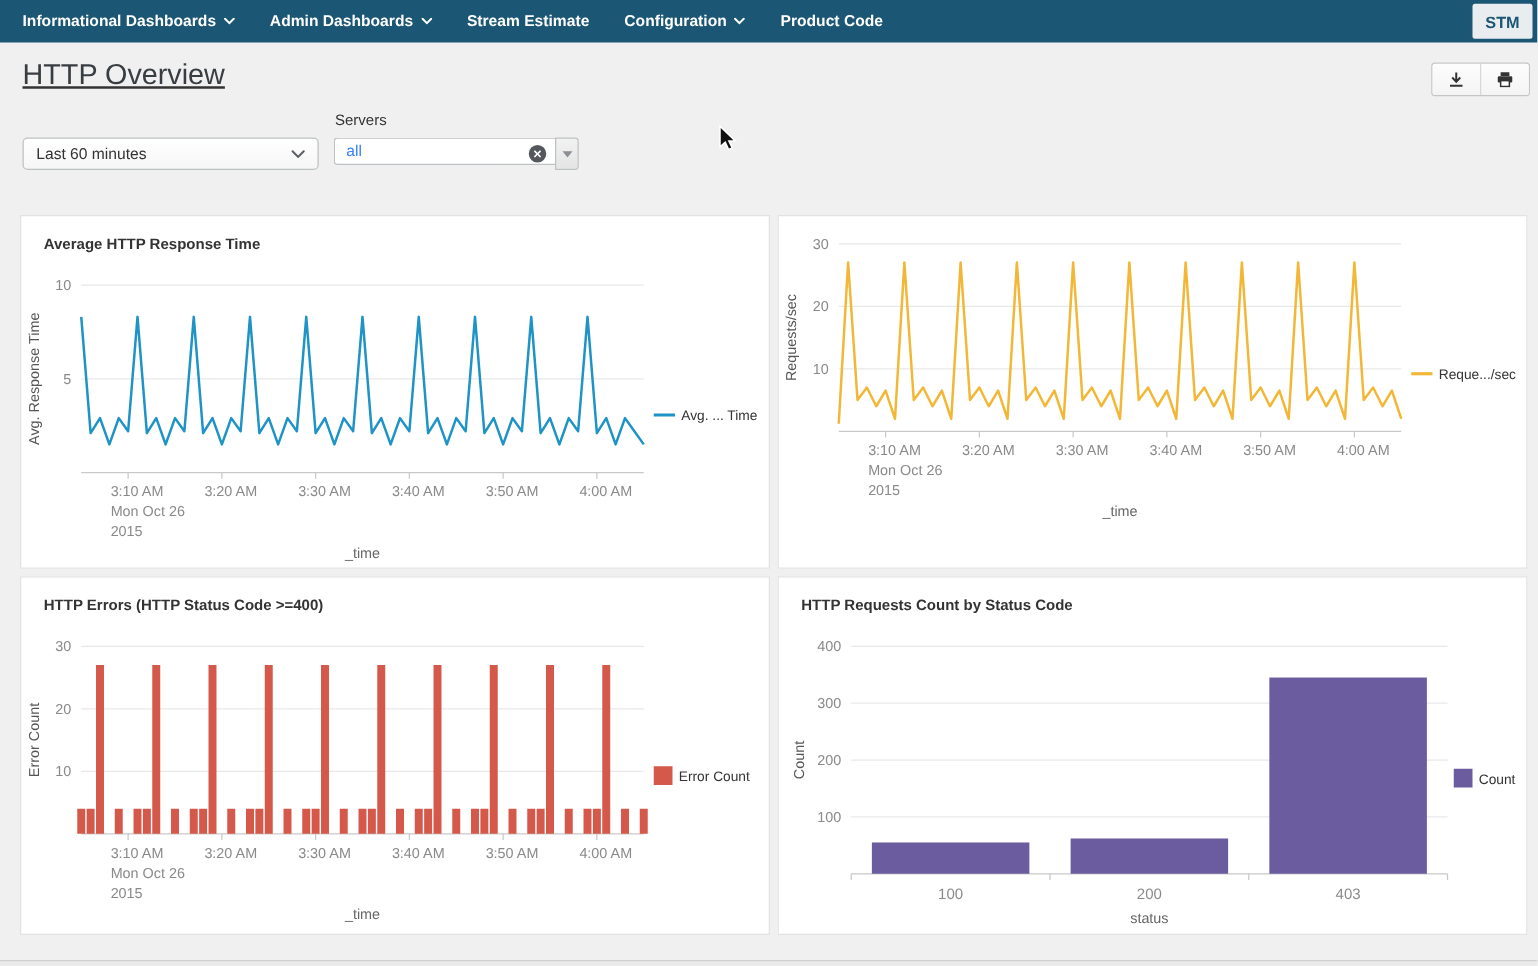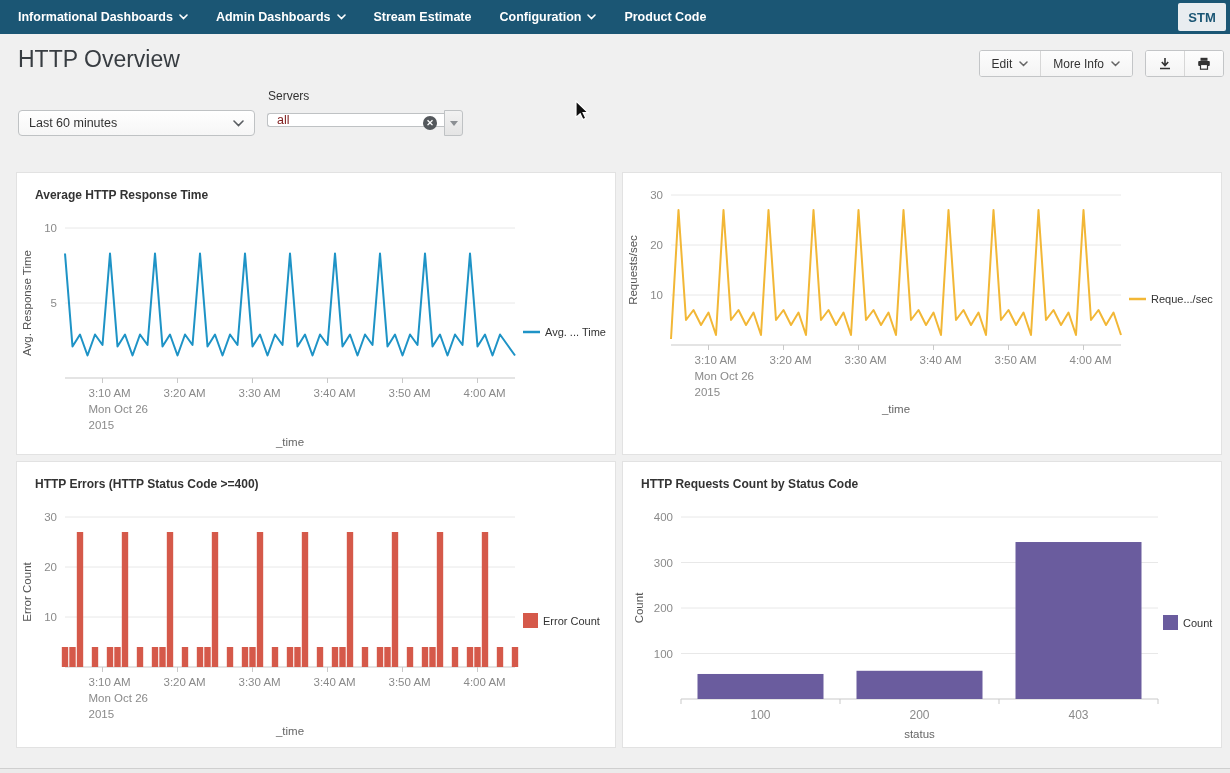--- a/index.html
+++ b/index.html
@@ -18,42 +18,42 @@
   .nav-item {
     display:flex; align-items:center; gap:6px; padding:8px 14px;
     color:#fff; font-size:12.5px; font-weight:bold; cursor:pointer; white-space:nowrap;
   }
   .brand {
     position:absolute; right:4px; top:3px; bottom:3px; width:48px;
     background:#e9edf0; color:#1b5674; font-weight:bold; font-size:13px;
     display:flex; align-items:center; justify-content:center; border-radius:2px;
   }
   
-  .header-row { display:flex; justify-content:space-between; align-items:flex-start; padding:12px 6px 0 18px; }
+  .header-row { display:flex; justify-content:space-between; align-items:flex-start; padding:12px 6px 0 18px;text-decoration:underline; }
   h1.page-title { margin:0; font-size:23px; font-weight:400; color:#383d42; }
   .actions { display:flex; gap:12px; margin-top:4px; }
   .btn-group { display:inline-flex; border:1px solid #c3c5c7; border-radius:3px; background:#fff; overflow:hidden; height:27px; }
   .btn {
     display:flex; align-items:center; gap:7px; padding:0 12px; font-size:12px; color:#333;
     background:linear-gradient(#fdfdfd,#f4f4f4); cursor:pointer; white-space:nowrap;
   }
   .btn + .btn { border-left:1px solid #d7d7d7; }
   
   .controls-row { display:flex; align-items:flex-end; padding:12px 0 0 18px; gap:12px; }
   .field-label { font-size:12px; color:#333; margin:0 0 7px 1px; }
   .select {
     width:237px; height:26px; background:linear-gradient(#ffffff,#f6f6f6);
     border:1px solid #bfc2c4; border-radius:4px; display:flex; align-items:center;
     justify-content:space-between; padding:0 10px; font-size:12.5px; color:#333; cursor:pointer;
   }
   .combo { display:flex; }
   .combo-input-wrap { position:relative; }
   .combo input {
-    width:177px; height:14px; border:1px solid #bfc2c4; border-right:none;
-    border-radius:3px 0 0 3px; padding:0 26px 0 9px; font-size:12.5px; color:#7f1d1d;
+    width:177px; height:22px; border:1px solid #bfc2c4; border-right:none;
+    border-radius:3px 0 0 3px; padding:0 26px 0 9px; font-size:12.5px; color:#3b82f6;
     font-family:inherit; outline:none; background:#fff;
   }
   .clear-icon {
     position:absolute; right:7px; top:6px; width:14px; height:14px; border-radius:50%;
     background:#54585c; color:#fff; font-size:9px; line-height:14px; text-align:center;
     font-weight:bold; cursor:pointer;
   }
   .combo-btn {
     width:19px; height:26px; border:1px solid #bfc2c4; border-radius:0 3px 3px 0;
     background:linear-gradient(#f2f2f2,#e4e4e4); display:flex; align-items:center;
@@ -104,34 +104,20 @@
       <div class="nav-item">
         <span>Product Code</span>
       </div>
     </div>
   <div class="brand">STM</div>
 </nav>
 
 <div class="header-row">
   <h1 class="page-title">HTTP Overview</h1>
   <div class="actions">
-    <div class="btn-group">
-      <div class="btn">
-        <span>Edit</span>
-        <svg width="9" height="6">
-            <path d="M1 1 L4.5 4.5 L8 1" stroke="#666" stroke-width="1.5" fill="none" stroke-linecap="round"></path>
-          </svg>
-      </div>
-      <div class="btn">
-        <span>More Info</span>
-        <svg width="9" height="6">
-            <path d="M1 1 L4.5 4.5 L8 1" stroke="#666" stroke-width="1.5" fill="none" stroke-linecap="round"></path>
-          </svg>
-      </div>
-    </div>
     <div class="btn-group">
       <div class="btn">
         <svg width="14" height="13">
           <path d="M7 1 L7 7.5 M3.8 5 L7 8.5 L10.2 5" stroke="#333" stroke-width="1.6" fill="none"></path>
           <path d="M2 11.5 L12 11.5" stroke="#333" stroke-width="1.6"></path>
         </svg>
       </div>
       <div class="btn">
         <svg width="14" height="13">
           <rect x="3.5" y="0.8" width="7" height="3" fill="#333"></rect>

